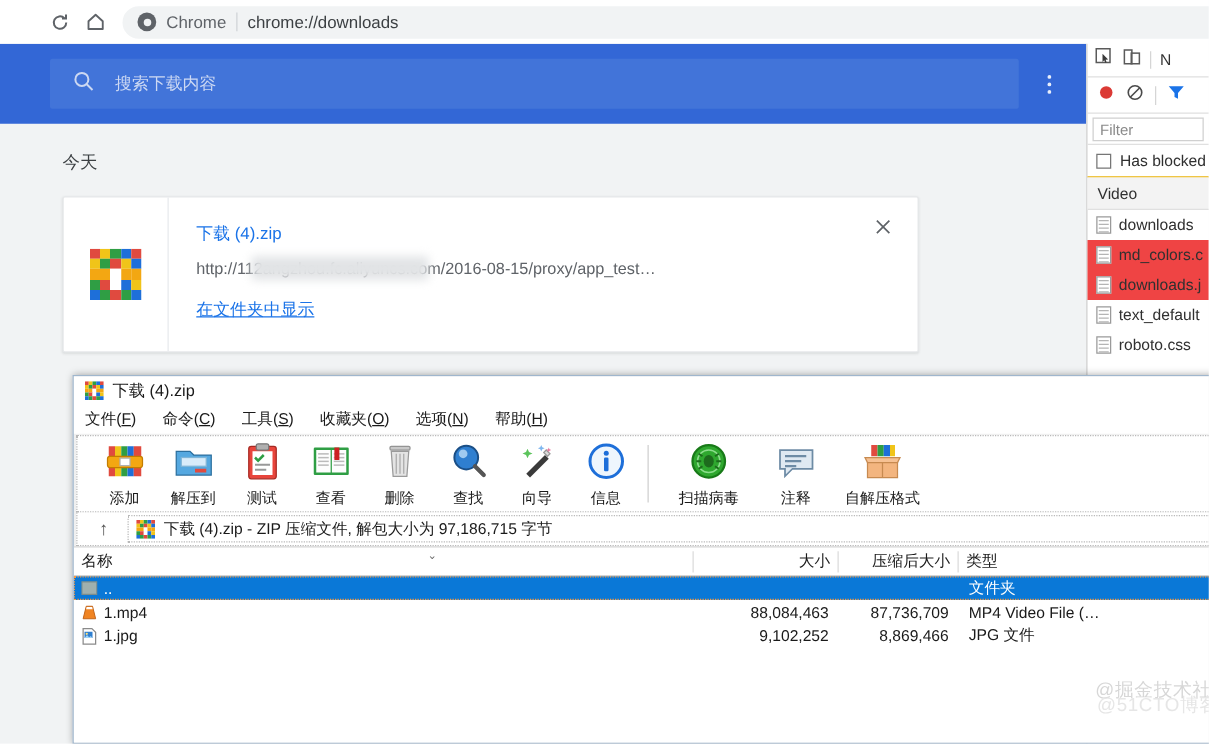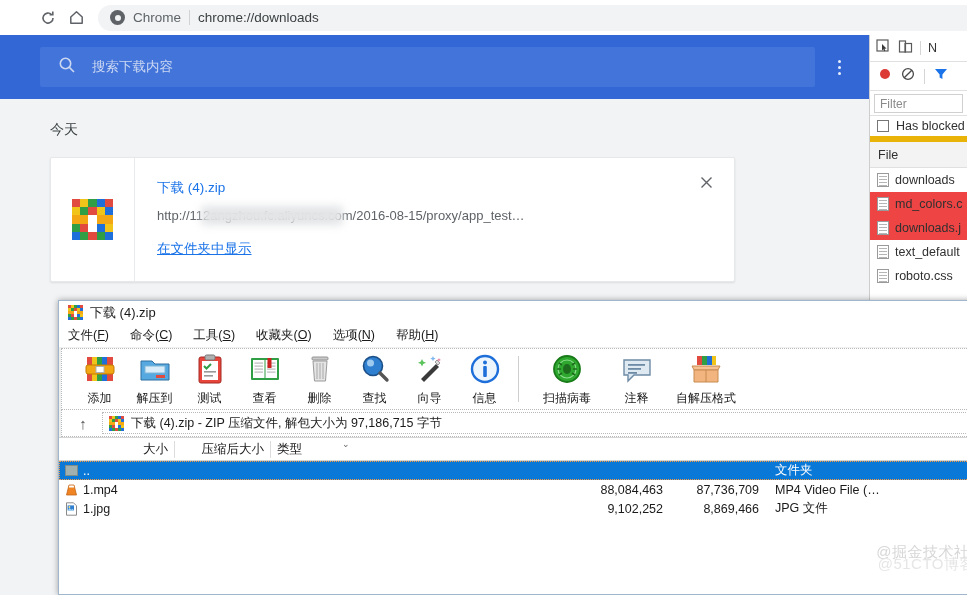--- a/index.html
+++ b/index.html
@@ -103,21 +103,21 @@
   #dt-toolbar{
     height:29px; border-bottom:1px solid #e0e0e0; display:flex; align-items:center;
     gap:9px; padding-left:8px;
   }
   #dt-filterbar{ height:25px; border-bottom:1px solid #e0e0e0; padding:3px 4px; }
   #dt-filter-input{
     height:19px; border:1px solid #d0d0d0; background:#fff; font-size:12px;
     color:#8a8a8a; padding:1px 5px; width:100%; line-height:16px;
   }
   #dt-blockrow{
-    height:26px; border-bottom:6px solid #eab308; display:flex; align-items:center;
+    height:26px; border-bottom:1px solid #eab308; display:flex; align-items:center;
     gap:7px; padding-left:7px; font-size:12.5px; color:#303030;
   }
   .dt-checkbox{ width:12px;height:12px;border:1px solid #767676; background:#fff; flex:none;}
   #dt-nameheader{
     height:26px; background:#f3f3f3; border-bottom:1px solid #e0e0e0;
     display:flex; align-items:center; padding-left:8px; font-size:12.5px; color:#303030;
   }
   .dt-row{
     height:24px; display:flex; align-items:center; gap:6px; padding-left:7px;
     font-size:12.5px; color:#303030; white-space:nowrap; overflow:hidden;
@@ -337,21 +337,21 @@
 
   <div id="dt-filterbar">
     <div id="dt-filter-input">Filter</div>
   </div>
 
   <div id="dt-blockrow">
     <span class="dt-checkbox"></span>
     <span>Has blocked</span>
   </div>
 
-  <div id="dt-nameheader">File</div>
+  <div id="dt-nameheader">Video</div>
 
   <div id="dt-rows">
     <div class="dt-row">
       <span class="dt-doc-icon"></span>
       <span>downloads</span>
     </div>
     <div class="dt-row alt">
       <span class="dt-doc-icon"></span>
       <span>md_colors.c</span>
     </div>
@@ -598,20 +598,21 @@
           <span style="background:#2f9e44"></span>
           <span style="background:#e04a3f"></span>
           <span style="background:#2f9e44"></span>
           <span style="background:#1e6fd9"></span>
       </span>
       <span>下载 (4).zip - ZIP 压缩文件, 解包大小为 97,186,715 字节</span>
     </div>
   </div>
 
   <div id="wr-listhead">
+    <div class="wr-col name">名称</div>
     <div class="wr-col size">大小</div>
     <div class="wr-col packed">压缩后大小</div>
     <div class="wr-col type">类型</div>
     <span id="wr-sortmark">⌄</span>
   </div>
 
   <div id="wr-list">
 
     <div class="wr-row selected">
       <div class="wr-cell name">

